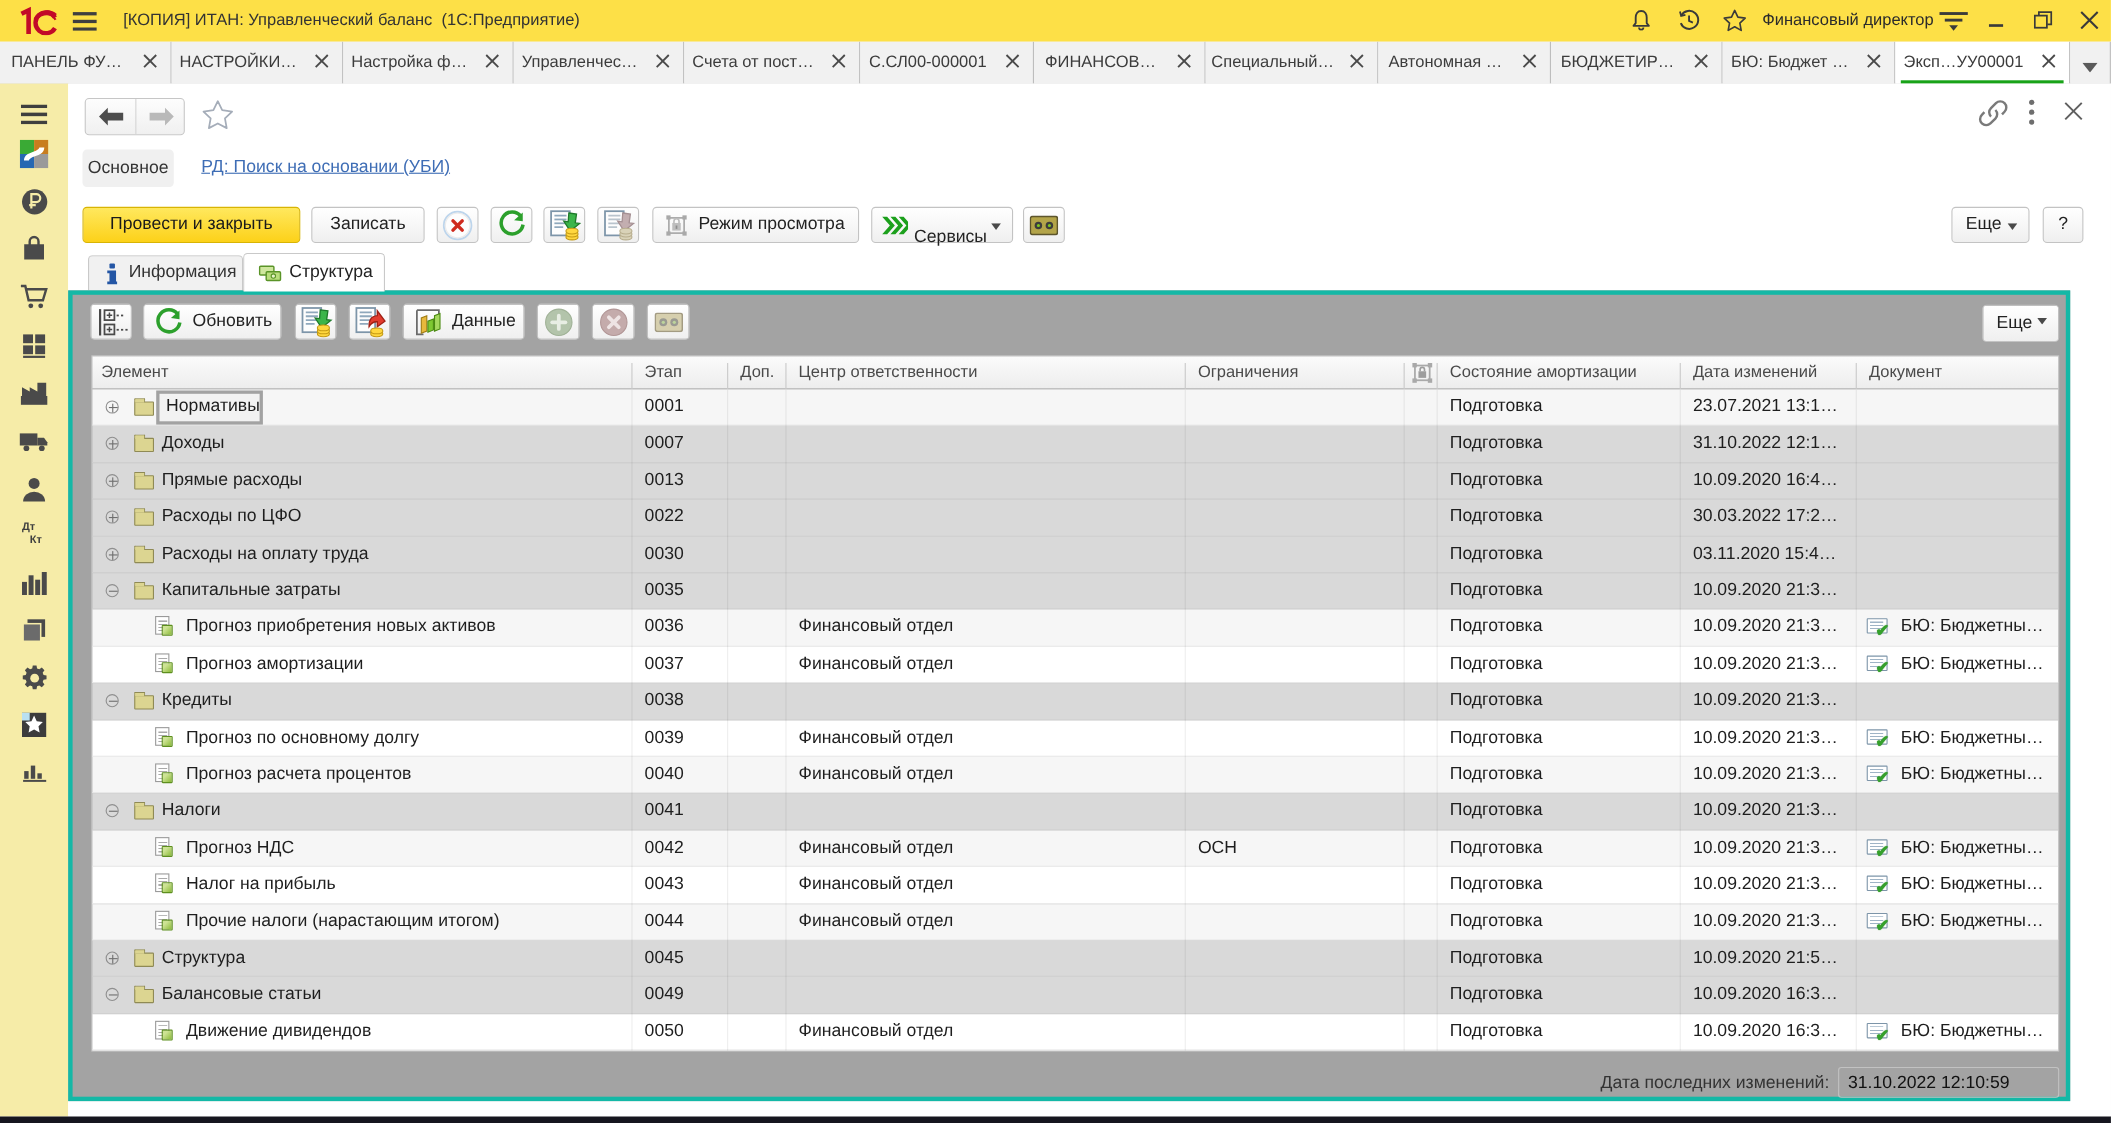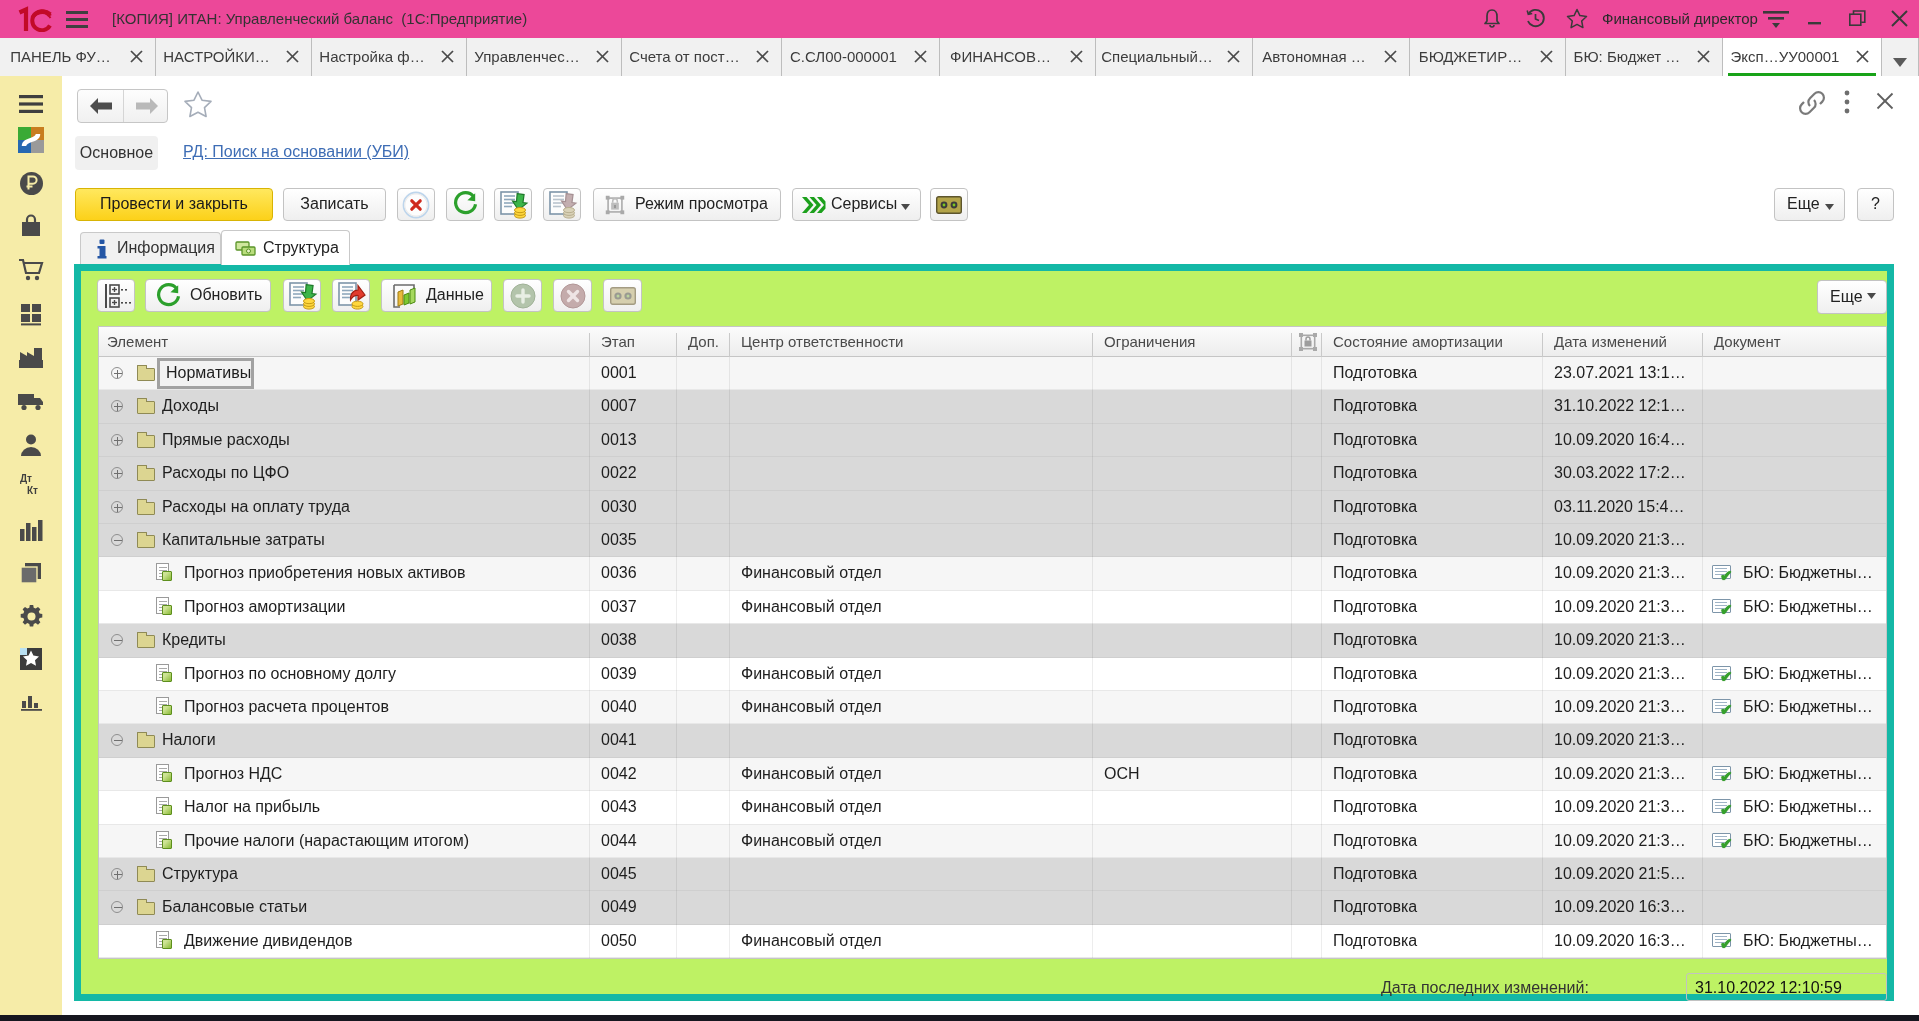--- a/index.html
+++ b/index.html
@@ -1,18 +1,18 @@
 <!DOCTYPE html>
 <html><head><meta charset="utf-8"><style>
 *{margin:0;padding:0;box-sizing:border-box}
 html,body{width:1919px;height:1021px;overflow:hidden;font-family:"Liberation Sans",sans-serif}
 body{position:relative;background:#fff}
 .abs{position:absolute}
 
-#topbar{position:absolute;left:0;top:0;width:1919px;height:38px;background:#ec4899}
+#topbar{position:absolute;left:0;top:0;width:1919px;height:38px;background:#fde047}
 #topbar .ttl{position:absolute;left:112px;top:10px;font-size:15px;color:#333}
 #search{position:absolute;left:1093px;top:3px;width:376px;height:31px;background:#faf3c0;border:1px solid #e8dd96;border-radius:2px}
 #search span{position:absolute;left:29px;top:6px;font-size:15px;color:#a49c74}
 #user{position:absolute;left:1602px;top:10px;font-size:15px;color:#2b2b2b}
 
 #tabbar{position:absolute;left:0;top:38px;width:1919px;height:38px;background:#f1f1f1;border-bottom:1px solid #c9c9c9}
 .wtab{position:absolute;top:0;height:38px;background:#f1f1f1;border-right:1px solid #bdbdbd;font-size:15px;color:#3c3c3c}
 .wtab .tx{position:absolute;left:0;right:34px;top:10px;text-align:center;white-space:nowrap;overflow:hidden}
 .wtab .cl{position:absolute;right:12px;top:11px;width:13px;height:13px}
 .wtab.act{background:#fff}
@@ -27,21 +27,21 @@
 #title{position:absolute;left:161px;top:12px;font-size:24px;color:#1a1a1a;white-space:nowrap}
 .chip{position:absolute;left:13px;top:60px;width:83px;height:34px;background:#f0f0f0;border-radius:4px;font-size:16px;color:#333;text-align:center;line-height:34px}
 #rdlink{position:absolute;left:121px;top:67px;font-size:16px;color:#3e6db5;text-decoration:underline}
 
 .btn{position:absolute;height:33px;background:linear-gradient(#ffffff,#efefef);border:1px solid #c3c3c3;border-radius:4px;font-size:16px;color:#222}
 .btn .t{position:absolute;width:100%;text-align:center;top:6px}
 .ybtn{background:linear-gradient(#ffe85e,#fcd119);border:1px solid #d8b404;font-weight:normal}
 
 .ftab{position:absolute;height:32px;border:1px solid #c9c9c9;border-bottom:none;border-radius:4px 4px 0 0;font-size:16px}
 
-#cont{position:absolute;left:12px;top:188px;width:1820px;height:737px;border:7px solid #14b8a6;background:#bef264}
+#cont{position:absolute;left:0;top:188px;width:1820px;height:737px;border:4px solid #14b8a6;background:#a3a3a3}
 
 #tbl{position:absolute;left:17px;top:55px;width:1789px;height:633px;border:1px solid #c5c5c5}
 #thead{position:absolute;left:0;top:0;width:1787px;height:30px;background:linear-gradient(#fbfbfb,#ededed);border-bottom:1px solid #c5c5c5}
 #thead span{position:absolute;top:6px;font-size:15px;color:#4a4a4a;white-space:nowrap}
 .vln{position:absolute;top:0;width:1px;height:631px;background:#dcdcdc}
 .vlnh{position:absolute;top:0;width:1px;height:30px;background:#c9c9c9}
 .trow{position:absolute;left:0;width:1787px;height:33.4px}
 .rg{background:#d9d9d9;border-bottom:1px solid #cfcfcf}
 .rl{background:#f6f6f6;border-bottom:1px solid #e8e8e8}
 .rw{background:#ffffff;border-bottom:1px solid #e8e8e8}
@@ -429,21 +429,21 @@
       <span class="abs" style="left:41px;top:6px;font-size:16px">Режим просмотра</span>
     </div>
 <div class="btn " style="left:730px;top:112px;width:129px;height:33px">
       <span class="abs" style="left:8px;top:6px"><svg width="25" height="20" viewBox="0 0 25 20">
           <g fill="#1ca01c">
             <path d="M1 2 L8 10 L1 18 L5.5 18 L12.5 10 L5.5 2 Z"></path>
             <path d="M8.5 2 L15.5 10 L8.5 18 L13 18 L20 10 L13 2 Z"></path>
             <path d="M16 2 L23 10 L16 18 L20.5 18 L24.5 13.5 L24.5 6.5 L20.5 2 Z"></path>
           </g>
         </svg></span>
-      <span class="abs" style="left:38px;top:6px;font-size:16px">Сервисы</span>
+      <span class="abs" style="left:38px;top:18px;font-size:16px">Сервисы</span>
       <span class="abs" style="left:108px;top:7px"><svg width="9" height="6" viewBox="0 0 9 6">
           <path d="M0 0 L9 0 L4.5 6 Z" fill="#4a4a4a"></path>
         </svg></span>
     </div>
 <div class="btn " style="left:868px;top:112px;width:38px;height:33px">
       <span class="abs" style="left:5px;top:7px"><svg width="26" height="18" viewBox="0 0 26 18">
           <rect x="0.7" y="0.7" width="24.6" height="16.6" rx="2" fill="#b3a449" stroke="#5d552d" stroke-width="1.4"></rect>
           <circle cx="8" cy="9" r="3.4" fill="#3c3c3c"></circle>
           <circle cx="18" cy="9" r="3.4" fill="#3c3c3c"></circle>
           <circle cx="8" cy="9" r="1.4" fill="#7ec820"></circle>
@@ -781,16 +781,16 @@
         </div>
 <span class="vln" style="left:490px;top:30px;height:601px;background:rgba(0,0,0,0.07)"></span>
 <span class="vln" style="left:577px;top:30px;height:601px;background:rgba(0,0,0,0.07)"></span>
 <span class="vln" style="left:630px;top:30px;height:601px;background:rgba(0,0,0,0.07)"></span>
 <span class="vln" style="left:993px;top:30px;height:601px;background:rgba(0,0,0,0.07)"></span>
 <span class="vln" style="left:1192px;top:30px;height:601px;background:rgba(0,0,0,0.07)"></span>
 <span class="vln" style="left:1222px;top:30px;height:601px;background:rgba(0,0,0,0.07)"></span>
 <span class="vln" style="left:1443px;top:30px;height:601px;background:rgba(0,0,0,0.07)"></span>
 <span class="vln" style="left:1603px;top:30px;height:601px;background:rgba(0,0,0,0.07)"></span>
 </div>
-<span id="datelbl" style="left:1300px;top:708px;width:297px;text-align:left;white-space:nowrap">Дата последних изменений:</span>
+<span id="datelbl" style="left:1300px;top:708px;width:297px;text-align:right;white-space:nowrap">Дата последних изменений:</span>
 <span id="dateinp" style="left:1605px;top:702px;width:201px;height:28px;line-height:28px;padding-left:8px">31.10.2022 12:10:59</span>
 </div>
 </div>
 <div id="blackbar"></div>
 </body></html>

